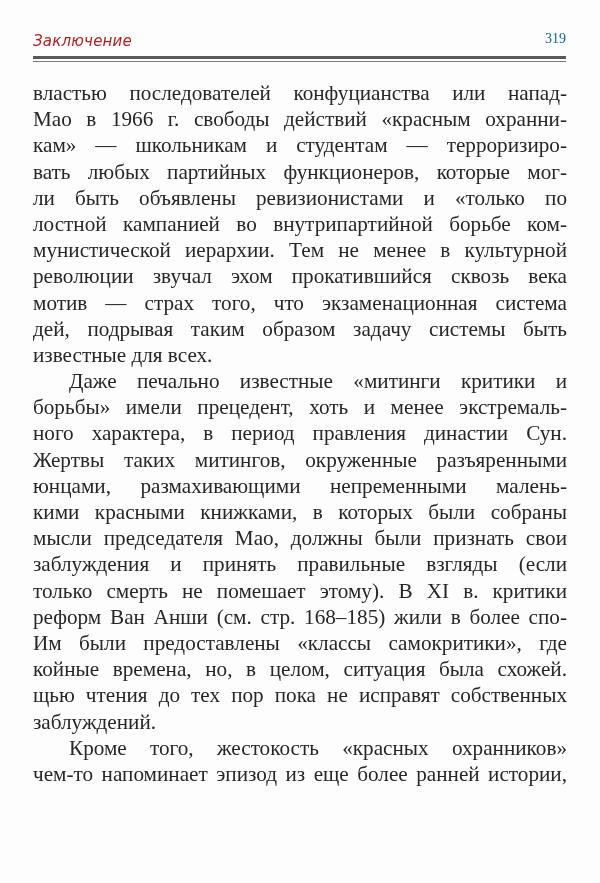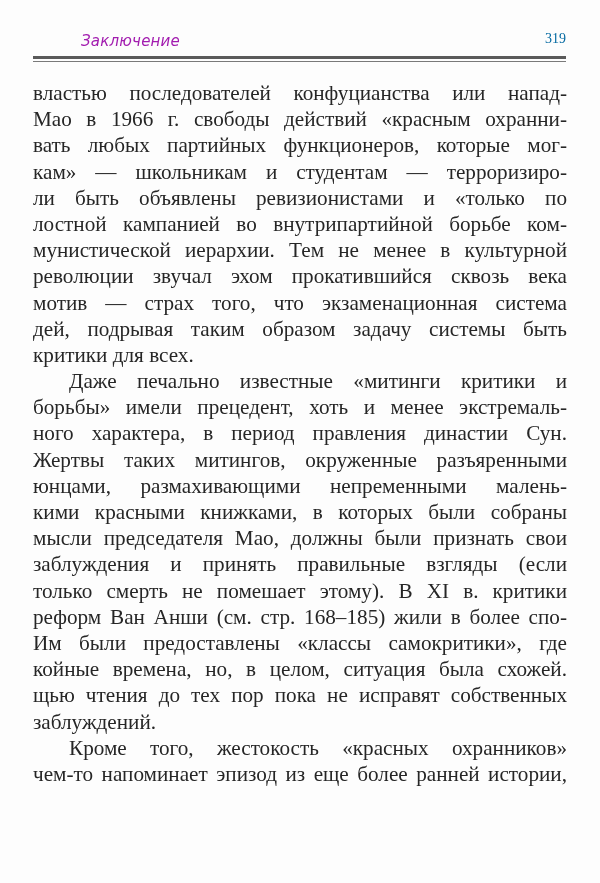--- a/index.html
+++ b/index.html
@@ -21,23 +21,22 @@
       width: 533px;
       height: 22px;
     }
     .running-title {
       position: absolute;
       left: 0;
       top: 0;
       font-family: "DejaVu Sans", sans-serif;
       font-style: italic;
       font-size: 15px;
-      color: #a21caf;
+      color: #b91c1c;
       letter-spacing: 0.2px;
-      margin-left: 48px;
     }
     .page-number {
       position: absolute;
       right: 0;
       top: -1px;
       font-family: "Liberation Serif", serif;
       font-size: 14px;
       color: #0369a1;
     }
     .header-rule {
@@ -86,29 +85,29 @@
 <div class="page-header">
   <span class="running-title">Заключение</span>
   <span class="page-number">319</span>
 </div>
 <div class="header-rule"></div>
 <div class="header-rule-thin"></div>
 
 <div class="body-text">
   <span class="line">властью последователей конфуцианства или напад-</span>
   <span class="line">Мао в 1966 г. свободы действий «красным охранни-</span>
+  <span class="line">кам» — школьникам и студентам — терроризиро-</span>
   <span class="line">вать любых партийных функционеров, которые мог-</span>
-  <span class="line">кам» — школьникам и студентам — терроризиро-</span>
   <span class="line">ли быть объявлены ревизионистами и «только по</span>
   <span class="line">лостной кампанией во внутрипартийной борьбе ком-</span>
   <span class="line">мунистической иерархии. Тем не менее в культурной</span>
   <span class="line">революции звучал эхом прокатившийся сквозь века</span>
   <span class="line">мотив — страх того, что экзаменационная система</span>
   <span class="line">дей, подрывая таким образом задачу системы быть</span>
-  <span class="line last">критики для всех.</span>
+  <span class="line last">известные для всех.</span>
   <span class="line indent">Даже печально известные «митинги критики и</span>
   <span class="line">борьбы» имели прецедент, хоть и менее экстремаль-</span>
   <span class="line">ного характера, в период правления династии Сун.</span>
   <span class="line">Жертвы таких митингов, окруженные разъяренными</span>
   <span class="line">юнцами, размахивающими непременными малень-</span>
   <span class="line">кими красными книжками, в которых были собраны</span>
   <span class="line">мысли председателя Мао, должны были признать свои</span>
   <span class="line">заблуждения и принять правильные взгляды (если</span>
   <span class="line">только смерть не помешает этому). В XI в. критики</span>
   <span class="line">реформ Ван Анши (см. стр. 168–185) жили в более спо-</span>

